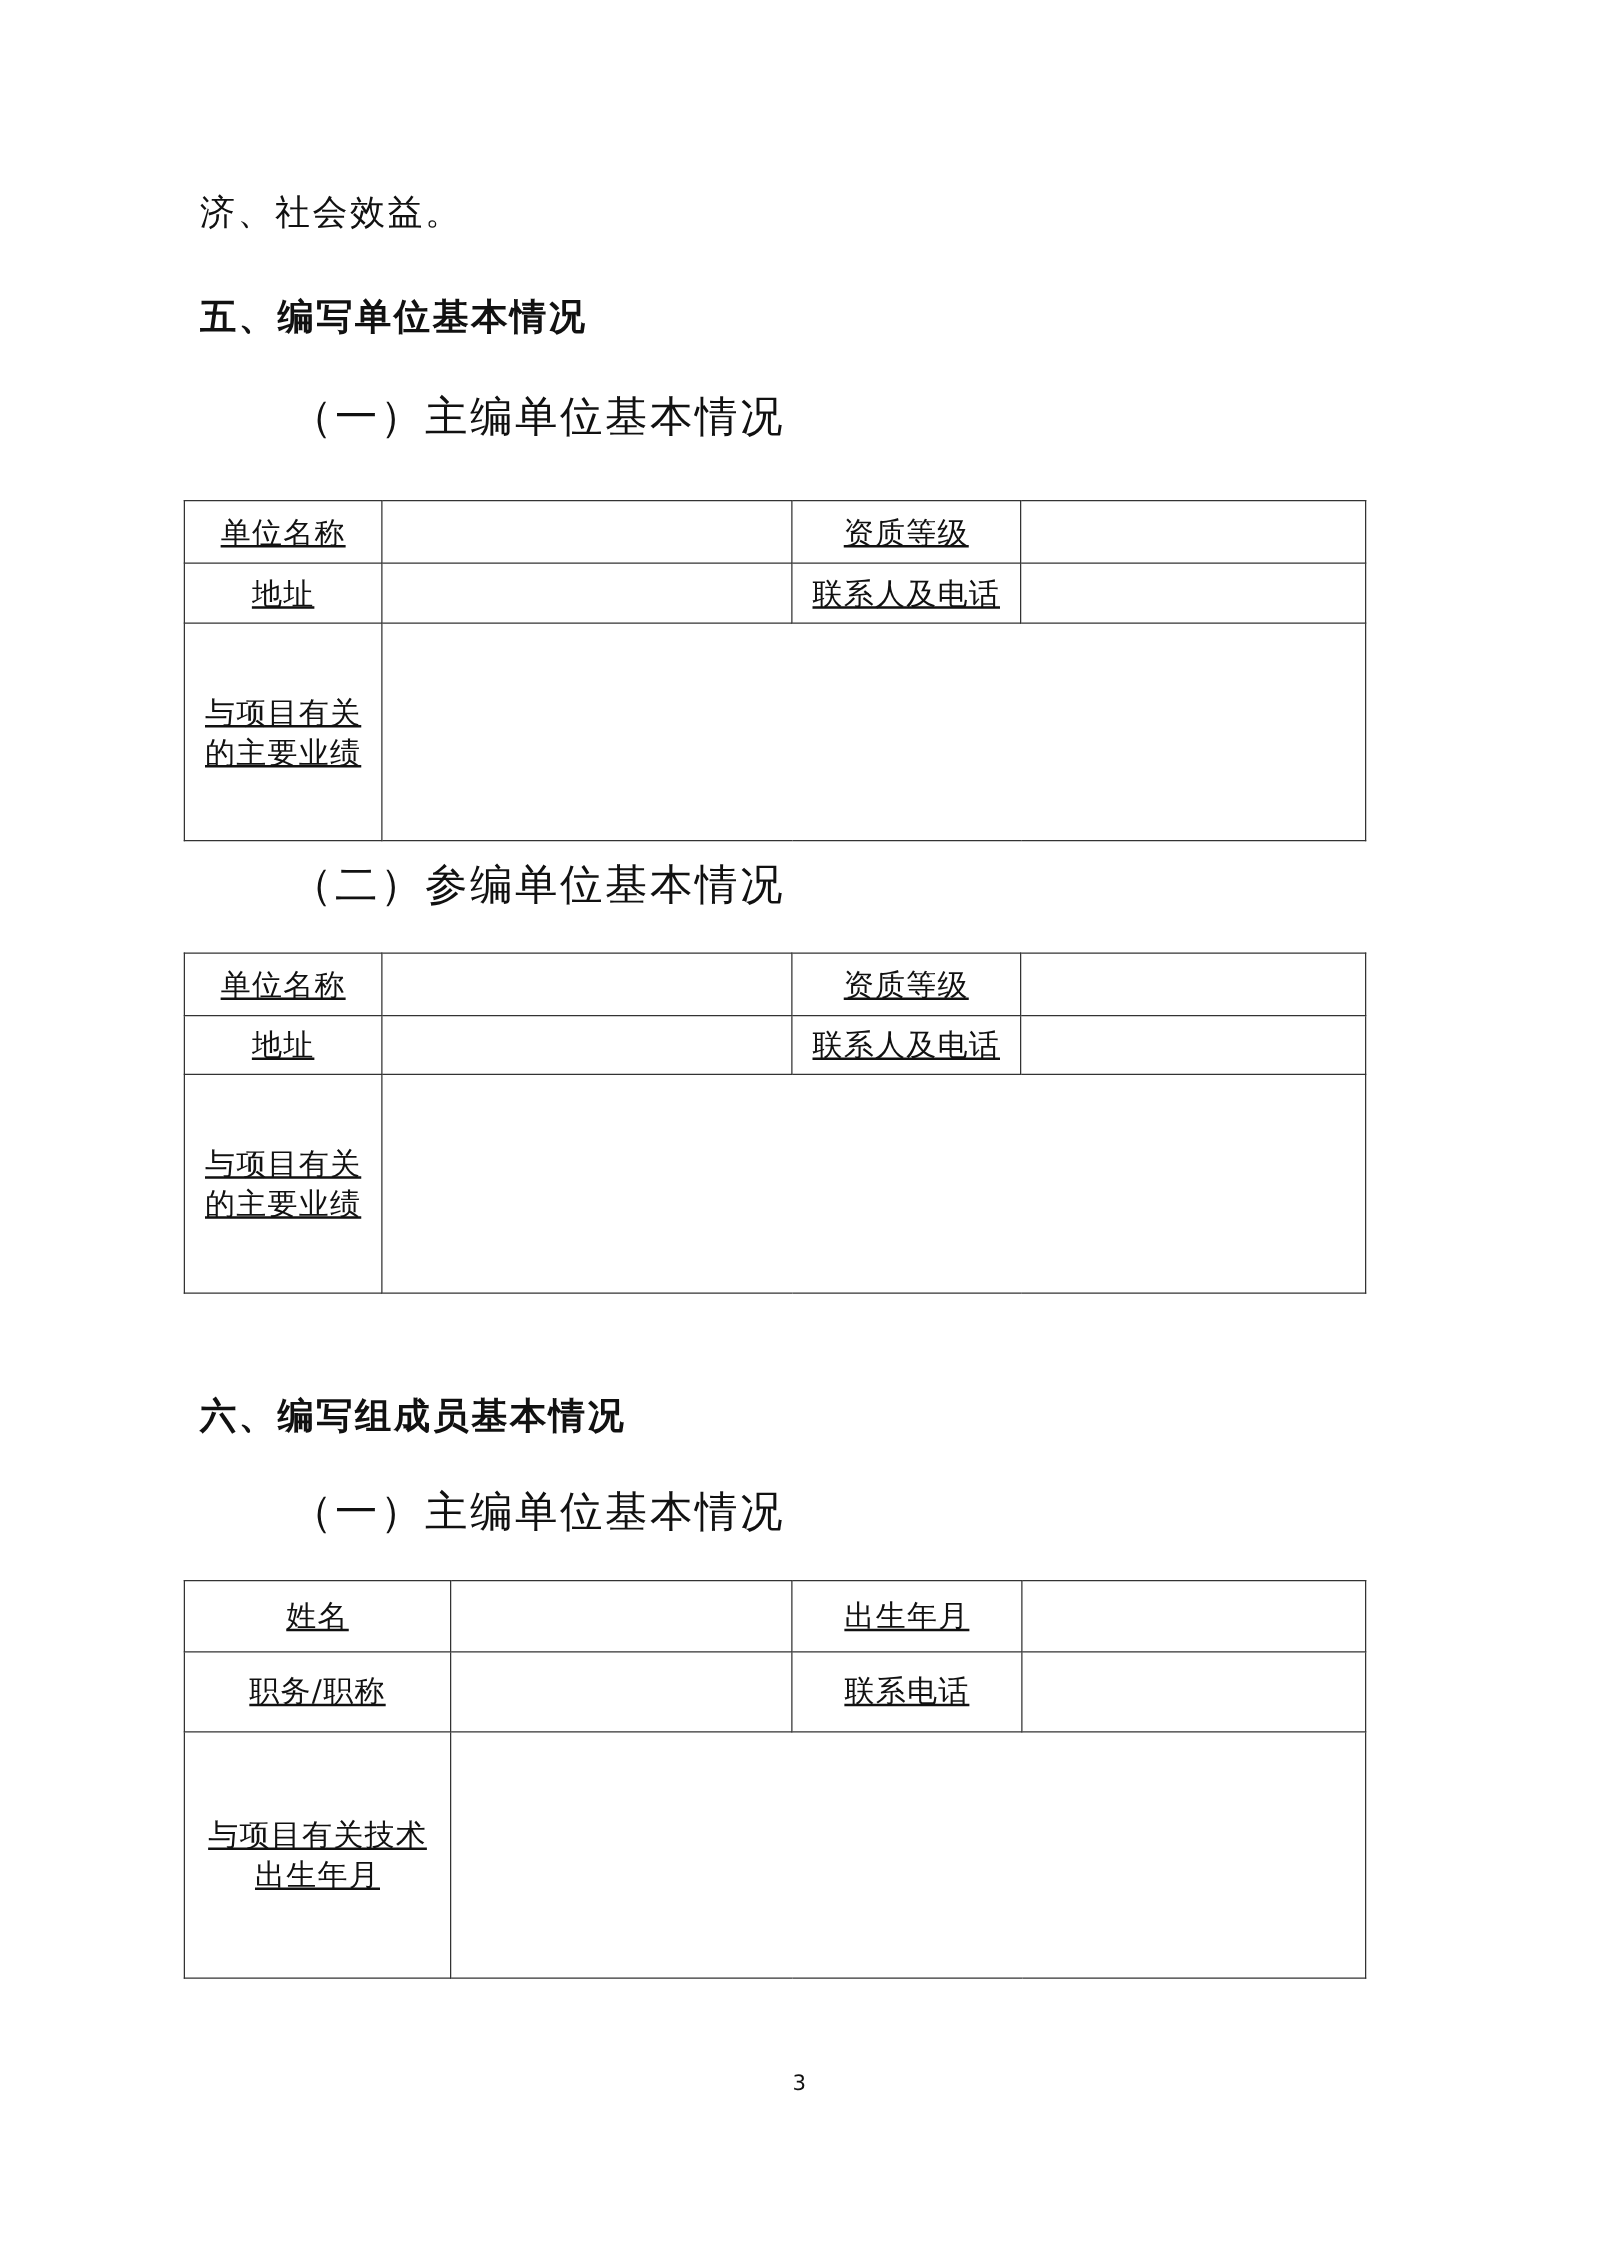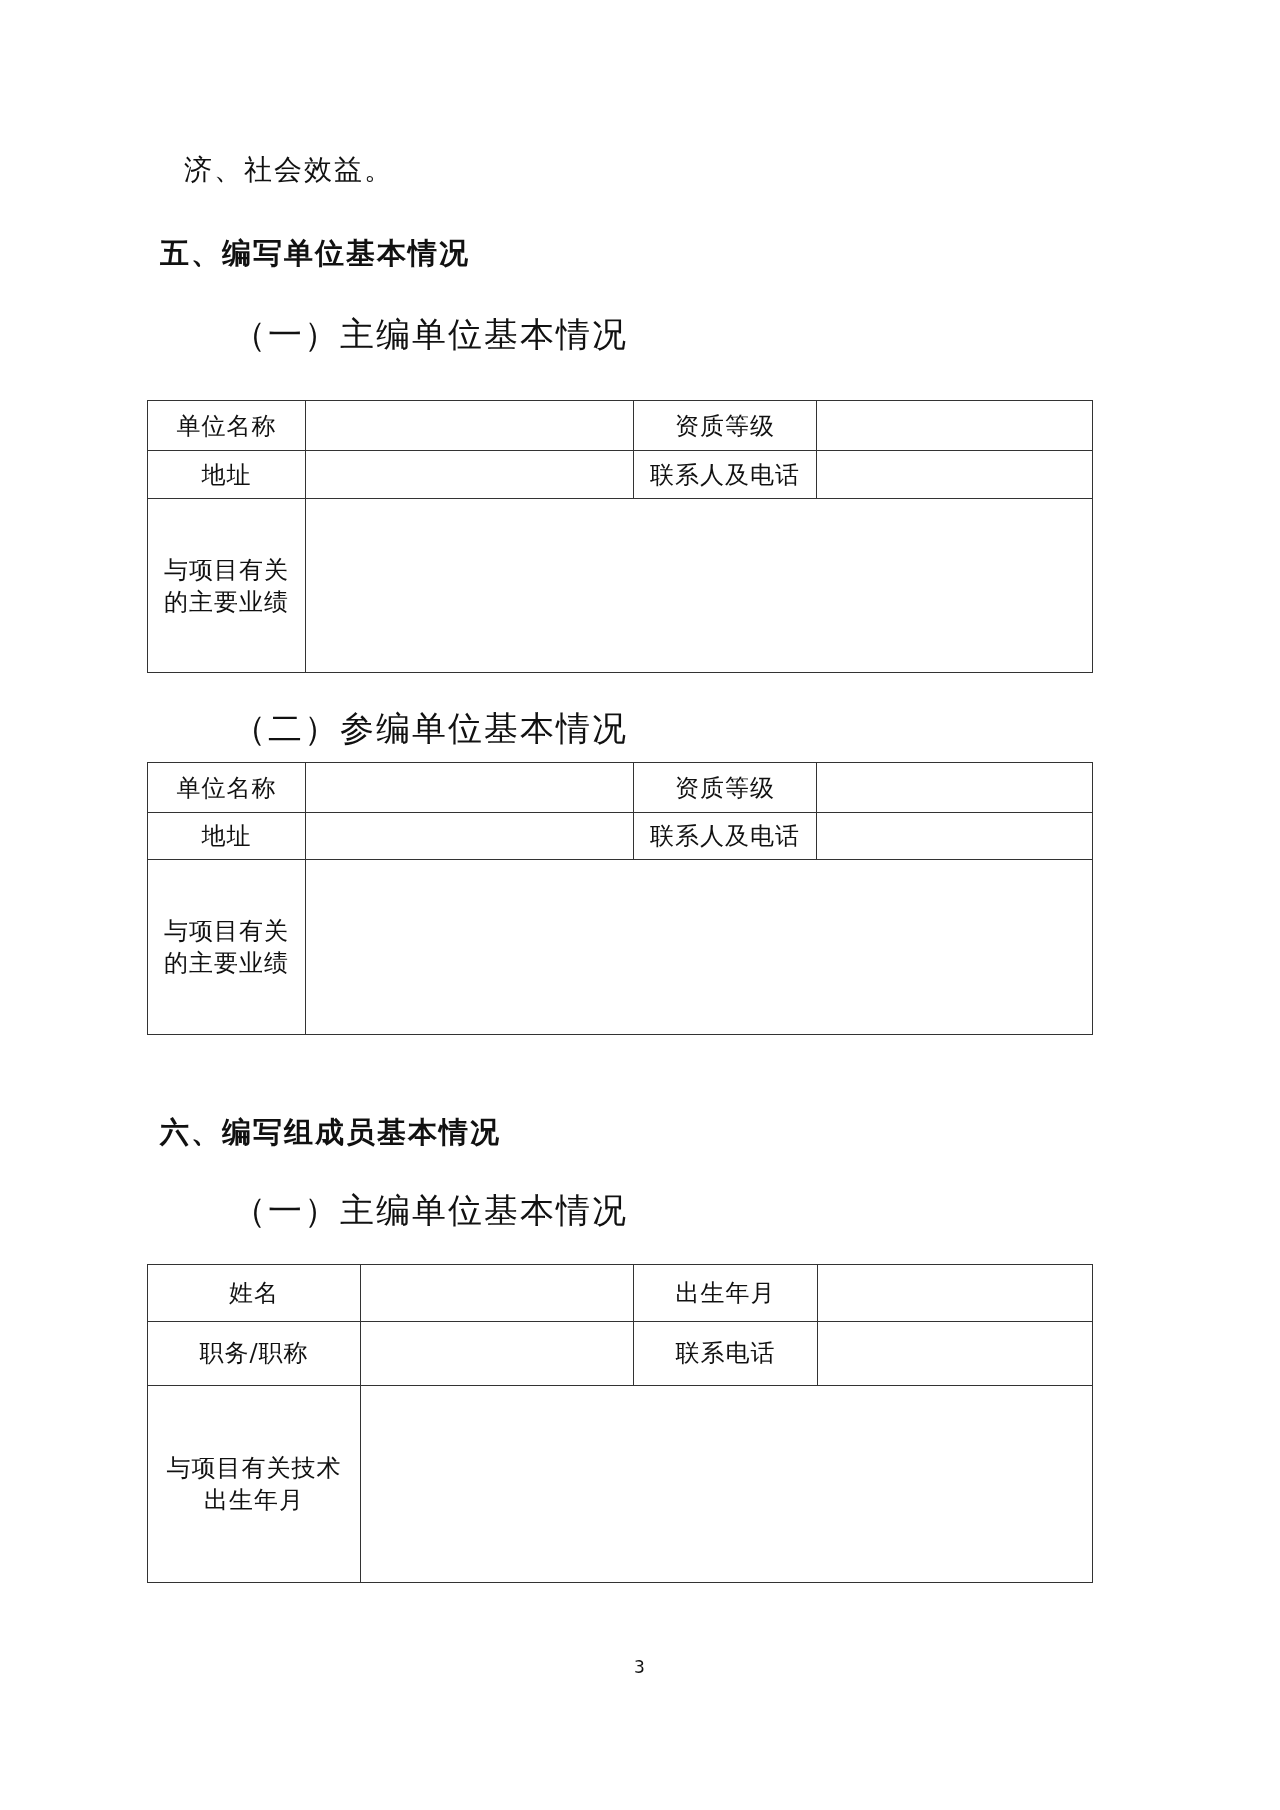--- a/index.html
+++ b/index.html
@@ -23,21 +23,20 @@
     background: #ffffff;
   }
   .body-text {
     position: absolute;
     left: 160px;
     top: 150px;
     font-size: 28px;
     line-height: 40px;
     letter-spacing: 2px;
     white-space: nowrap;
-    margin-left: 24px;
   }
   .h1 {
     position: absolute;
     left: 160px;
     font-size: 29px;
     line-height: 40px;
     font-weight: bold;
     font-family: "DejaVu Sans", "Liberation Sans", sans-serif;
     letter-spacing: 2px;
     white-space: nowrap;
@@ -59,20 +58,21 @@
     table-layout: fixed;
     font-size: 24px;
     font-family: "DejaVu Serif", "Liberation Serif", serif;
   }
   table.form td {
     border: 1.5px solid #333333;
     padding: 0;
     text-align: center;
     vertical-align: middle;
     line-height: 32px;
+    text-decoration: underline;
   }
   table.form td.value {
     text-align: left;
   }
   .label-text {
     letter-spacing: 1px;
   }
   .page-number {
     position: absolute;
     left: 634px;
@@ -114,21 +114,21 @@
     <tr style="height:174px;">
       <td>
         <div class="label-text">与项目有关</div>
         <div class="label-text">的主要业绩</div>
       </td>
       <td class="value" colspan="3"></td>
     </tr>
   </tbody>
     </table>
 
-  <div class="h2" style="top:688px;margin-top:20px;">（二）参编单位基本情况</div>
+  <div class="h2" style="top:688px;">（二）参编单位基本情况</div>
 
   <table class="form" style="top:762px; height:272px;">
     <colgroup>
       <col style="width:158px">
       <col style="width:328px">
       <col style="width:183px">
       <col style="width:276px">
     </colgroup>
     <tbody>
         <tr style="height:50px;">

